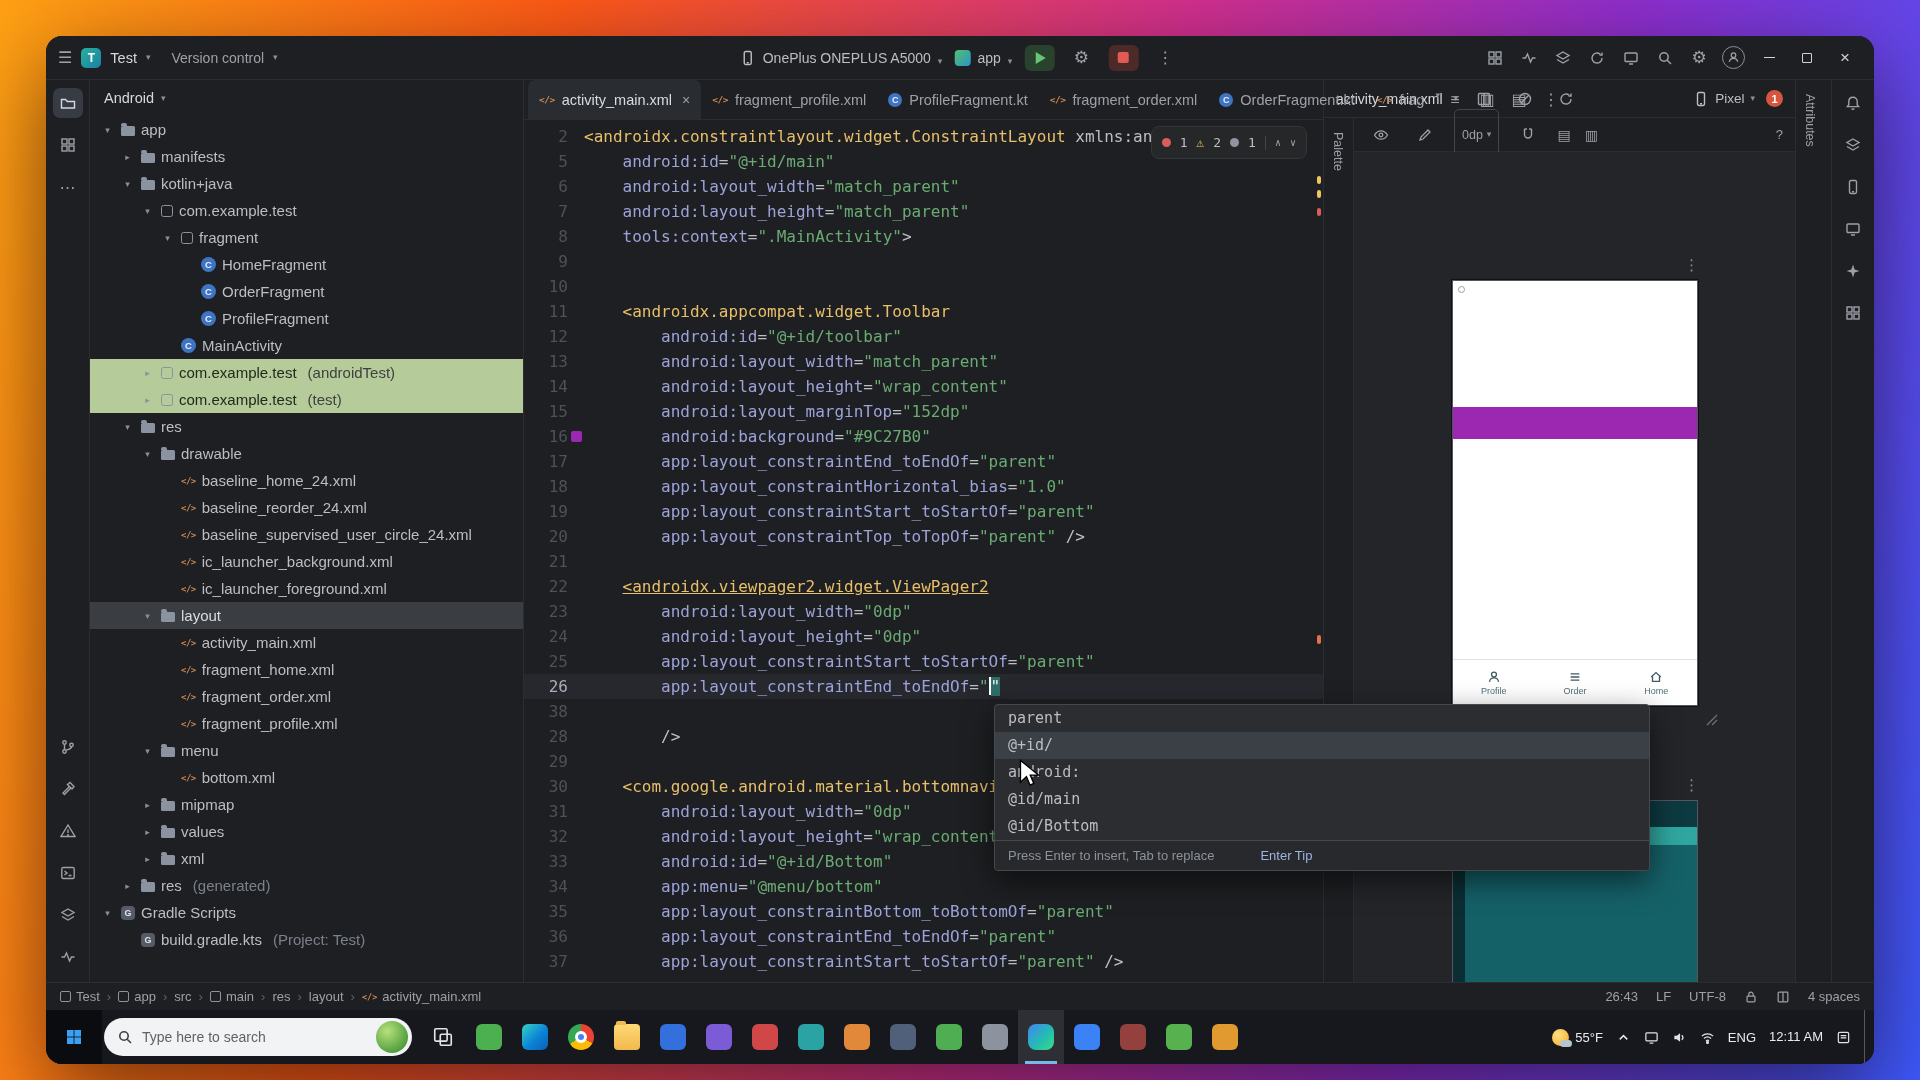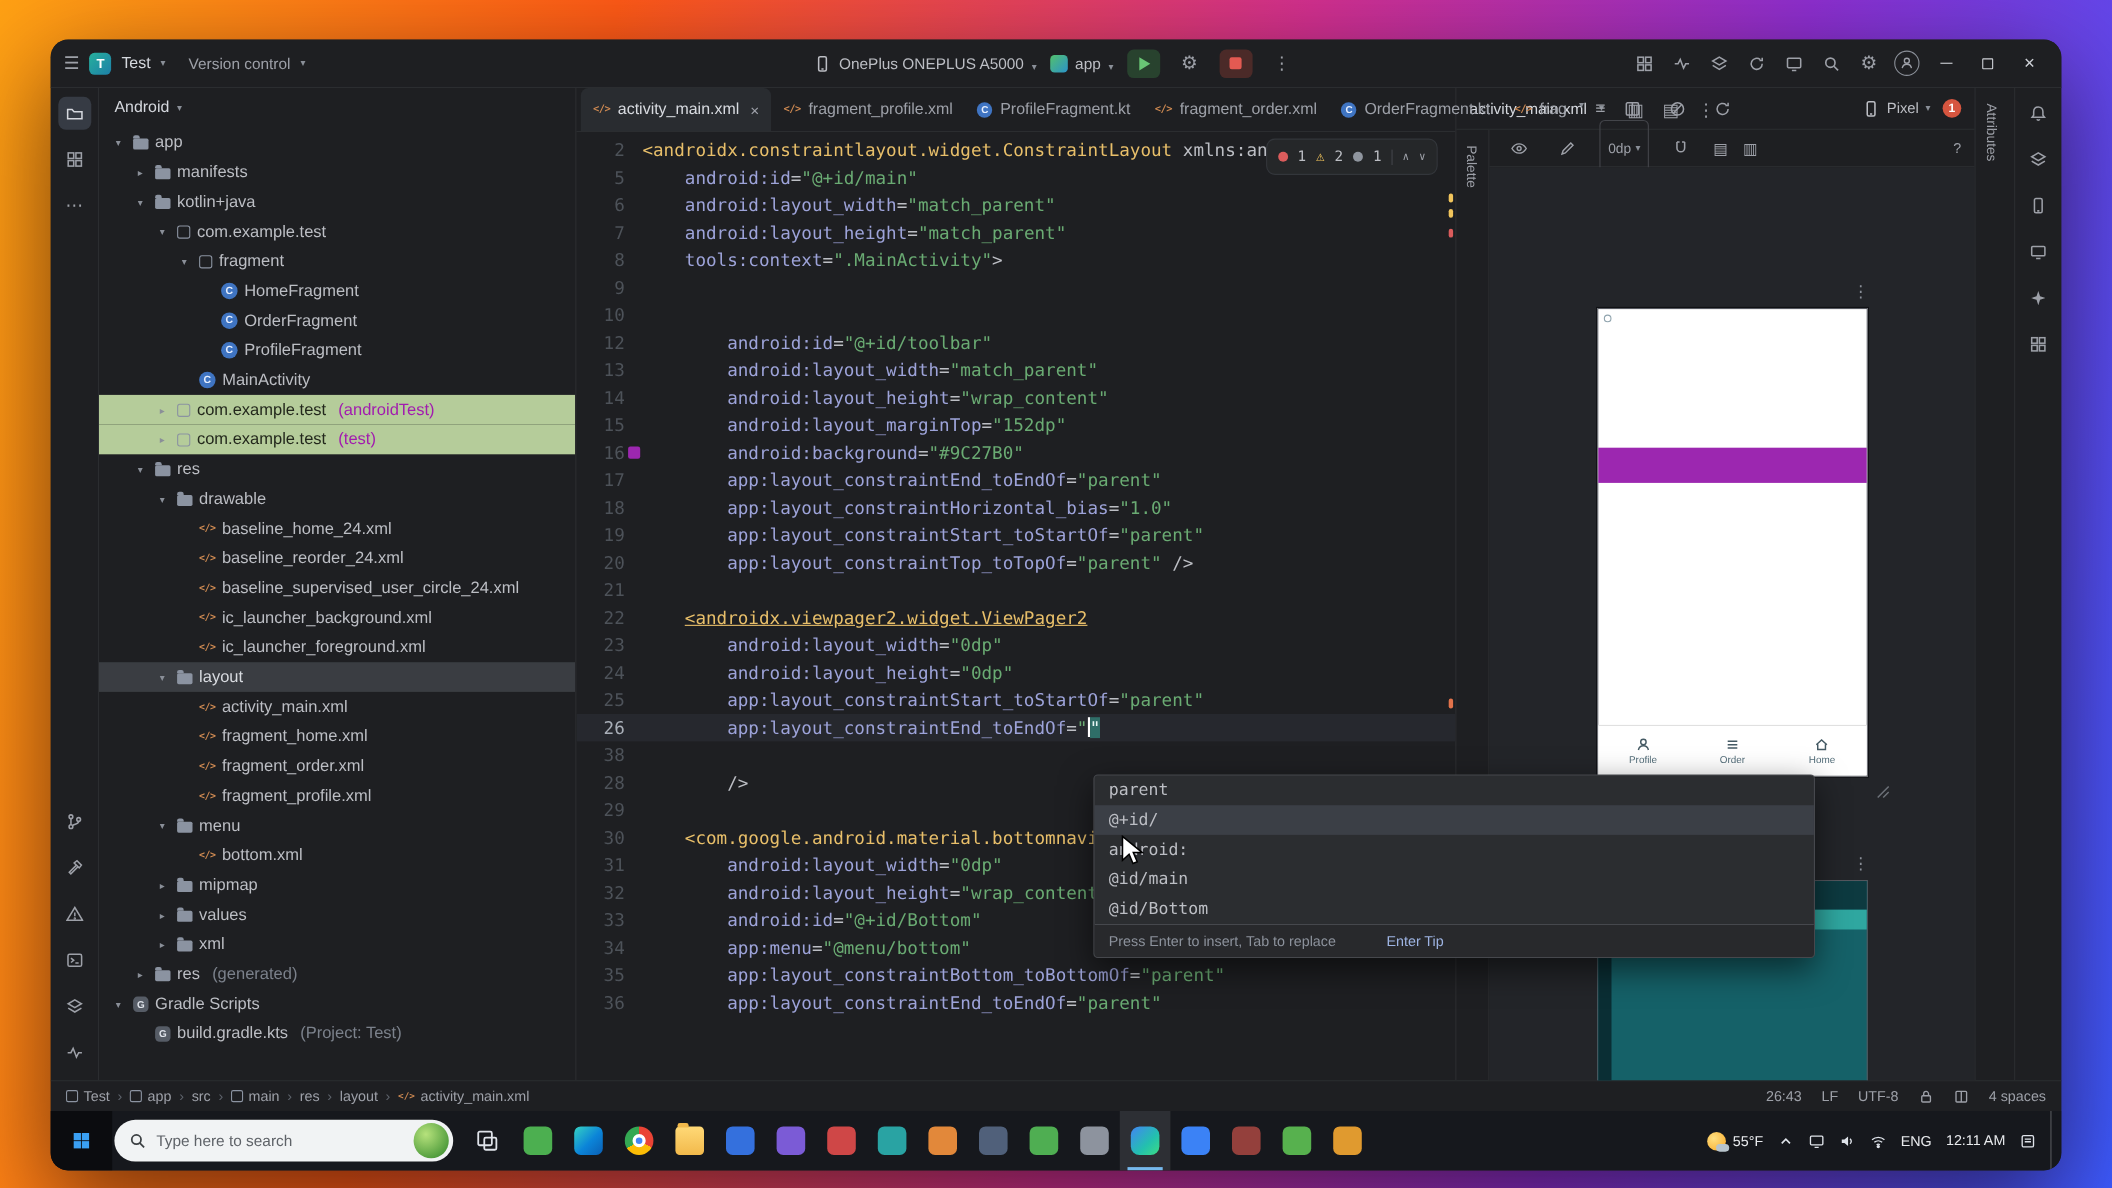--- a/index.html
+++ b/index.html
@@ -47,21 +47,21 @@
   .tool-ic.active{background:#363b44;color:#d5d8de}
   .strip .spacer{margin-top:auto}
 
   
   .project{width:434px;flex:none;border-right:1px solid #2b2d30;display:flex;flex-direction:column;overflow:hidden}
   .proj-head{height:36px;flex:none;display:flex;align-items:center;gap:7px;padding:0 14px;color:#d5d8de;font-size:14.5px}
   .tree{flex:1;overflow:hidden;font-size:15px}
   .trow{height:27px;display:flex;align-items:center;gap:6px;padding-right:8px;white-space:nowrap;color:#bcbec4}
   .trow.sel{background:#3a3d42;color:#d8dbe0}
   .trow.green{background:#b5cc9a;color:#23281c}
-  .trow.green .lab2{color:#a21caf}
+  .trow.green .lab2{color:#404040}
   .tchev{flex:none;width:15px;text-align:center;color:#8a8f98;font-size:9px}
   .lab2{color:#7b818b;margin-left:5px}
   .t-ic{flex:none;display:inline-flex;align-items:center;justify-content:center}
   .t-ic.folder{width:14px;height:10px;background:#8b93a1;border-radius:1.5px;position:relative;margin-top:3px}
   .t-ic.folder::before{content:"";position:absolute;top:-3px;left:0;width:6px;height:3px;background:inherit;border-radius:2px 2px 0 0}
   .t-ic.cls{width:15px;height:15px;border-radius:50%;background:#3f74c2;color:#e6efff;font:bold 9.5px "Liberation Sans",sans-serif}
   .t-ic.xmlf{font:bold 9px "DejaVu Sans Mono",monospace;color:#cf8a52;letter-spacing:-.5px}
   .t-ic.pkg{width:12px;height:12px;border:1.6px solid #8b93a1;border-radius:2.5px}
   .t-ic.grd{width:14px;height:14px;border-radius:4px;background:#565c66;color:#dfe3ea;font:bold 9px "Liberation Sans",sans-serif}
 
@@ -575,20 +575,24 @@
             </div>
             <div class="cl">
               <div class="gut">9</div>
               <div class="txt"></div>
             </div>
             <div class="cl">
               <div class="gut">10</div>
               <div class="txt"></div>
             </div>
             <div class="cl">
+              <div class="gut">11</div>
+              <div class="txt">    <span class="xt">&lt;androidx.appcompat.widget.Toolbar</span></div>
+            </div>
+            <div class="cl">
               <div class="gut">12</div>
               <div class="txt">        <span class="xa">android:id</span><span class="xp">=</span><span class="xs">"@+id/toolbar"</span></div>
             </div>
             <div class="cl">
               <div class="gut">13</div>
               <div class="txt">        <span class="xa">android:layout_width</span><span class="xp">=</span><span class="xs">"match_parent"</span></div>
             </div>
             <div class="cl">
               <div class="gut">14</div>
               <div class="txt">        <span class="xa">android:layout_height</span><span class="xp">=</span><span class="xs">"wrap_content"</span></div>
@@ -673,20 +677,24 @@
               <div class="gut">34</div>
               <div class="txt">        <span class="xa">app:menu</span><span class="xp">=</span><span class="xs">"@menu/bottom"</span></div>
             </div>
             <div class="cl">
               <div class="gut">35</div>
               <div class="txt">        <span class="xa">app:layout_constraintBottom_toBottomOf</span><span class="xp">=</span><span class="xs">"parent"</span></div>
             </div>
             <div class="cl">
               <div class="gut">36</div>
               <div class="txt">        <span class="xa">app:layout_constraintEnd_toEndOf</span><span class="xp">=</span><span class="xs">"parent"</span></div>
+            </div>
+            <div class="cl">
+              <div class="gut">37</div>
+              <div class="txt">        <span class="xa">app:layout_constraintStart_toStartOf</span><span class="xp">=</span><span class="xs">"parent"</span> <span class="xp">/&gt;</span></div>
             </div>
           </div>
       </div>
 
       <div class="design">
         <div class="d-head">
           <span class="d-file">activity_main.xml</span>
           <span class="chev">▾</span>
           <span class="icon-btn">
               <svg class="ic" viewBox="0 0 16 16" fill="none" stroke="currentColor" stroke-width="1.4">

